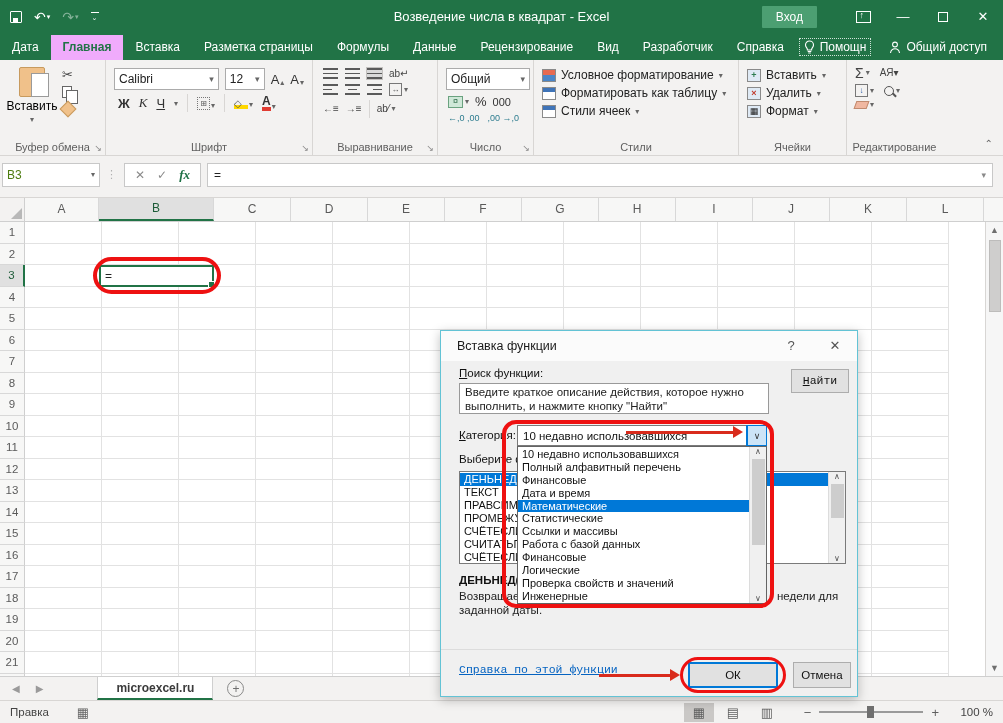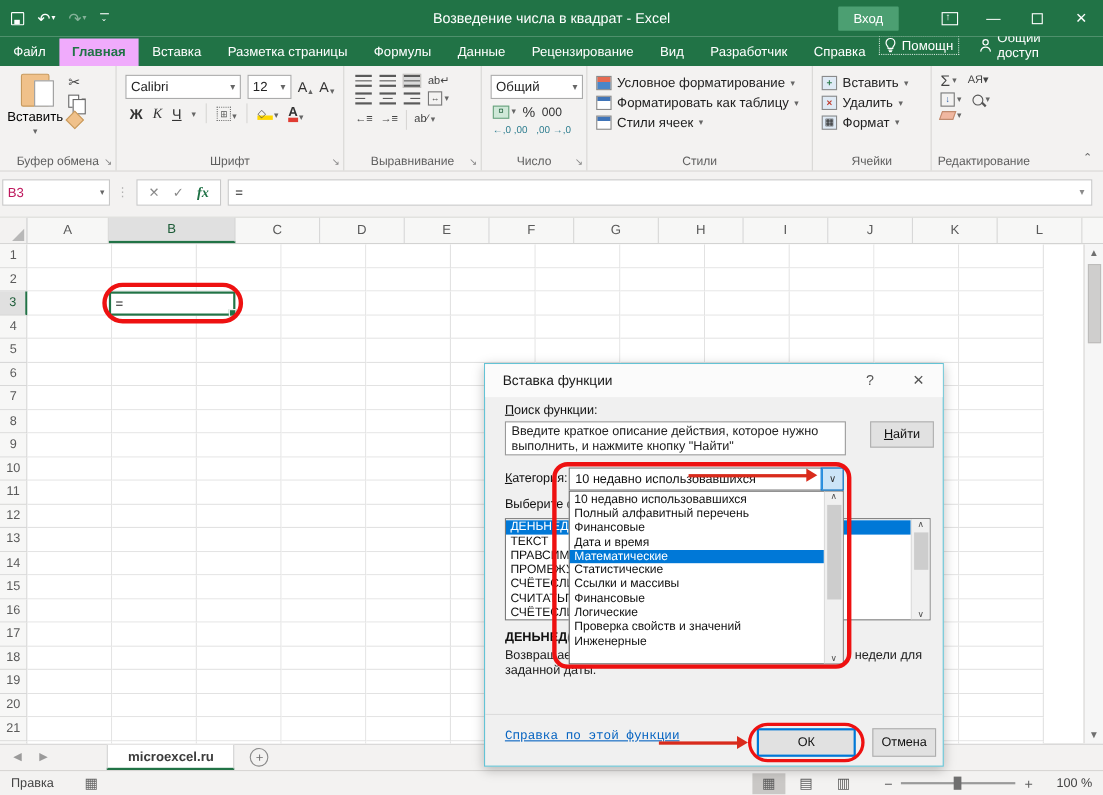--- a/index.html
+++ b/index.html
@@ -72,21 +72,21 @@
   .ins { color:#2e7d4f; } .del { color:#c0392b; }
   .editcol { display:flex; flex-direction:column; gap:4px; padding:2px 4px; }
   .mag { width:10px; height:10px; border:1.6px solid #555; border-radius:50%; position:relative; display:inline-block;}
   .mag:after { content:""; position:absolute; width:5px; height:1.6px; background:#555; transform:rotate(45deg); right:-4px; bottom:-1px; }
   .eraser { width:13px; height:8px; background:#f0b7a0; border:1px solid #c08a6e; transform:skewX(-20deg); }
   .collapse { position:absolute; right:10px; bottom:6px; color:#666; font-size:10px; }
 
   
   .fbar { height:42px; background:#f3f2f1; display:flex; align-items:center; padding:0 10px 4px 2px; gap:6px; border-bottom:1px solid #d8d6d4;}
   .namebox { width:98px; height:24px; background:#fff; border:1px solid #c8c8c8; display:flex; align-items:center; padding:0 4px; }
-  .namebox .nv { flex:1; font-size:12px; color:#be185d; }
+  .namebox .nv { flex:1; font-size:12px; color:#4d7c0f; }
   .dots { color:#b0b0b0; font-size:11px; letter-spacing:1px; }
   .fxbtns { display:flex; align-items:center; gap:12px; background:#fff; border:1px solid #c8c8c8; height:24px; padding:0 10px; }
   .gray { color:#8a8a8a; }
   .fx { color:#1e7145; font-style:italic; font-family:"Liberation Serif","DejaVu Serif",serif; font-weight:700; font-size:13px; }
   .ffield { flex:1; height:24px; background:#fff; border:1px solid #c8c8c8; display:flex; align-items:center; padding:0 6px; font-size:12px; color:#222; }
   .ffield .chev { margin-left:auto; color:#8a8a8a; font-size:9px; }
 
   
   .gridwrap { position:relative; height:478px; }
   .headers { display:flex; height:24px; background:#f7f7f6; border-bottom:1px solid #cfcfcf; padding-right:18px;}
@@ -134,21 +134,21 @@
 
   
   .dialog { position:absolute; left:440px; top:330px; width:418px; height:367px; background:#f0f0f0; border:1px solid #63c3d5; box-shadow:0 3px 10px rgba(0,0,0,.25); z-index:20; font-size:11.5px; }
   .dtitle { height:30px; background:#fbfbfb; display:flex; align-items:center; padding:0 0 0 16px; font-size:12.5px; color:#1a1a1a; }
   .dctl { margin-left:auto; display:flex; }
   .dctl span { width:44px; text-align:center; color:#555; font-size:13px; line-height:30px; }
   .dlabel { position:absolute; left:18px; color:#111; }
   .accel::first-letter { text-decoration:underline; }
   .searchbox { position:absolute; left:18px; top:52px; width:310px; height:31px; background:#fff; border:1px solid #999; padding:1px 5px; line-height:14px; color:#222; overflow:hidden; }
   .dbtn { position:absolute; background:#e1e1e1; border:1px solid #adadad; text-align:center; color:#111; }
-  .findbtn { left:350px; top:52px; width:58px; height:24px; line-height:22px; }
+  .findbtn { left:350px; top:38px; width:58px; height:24px; line-height:22px;font-family:Liberation Mono, monospace; }
   .catcombo { position:absolute; left:76px; top:94px; width:250px; height:21px; background:#fff; border:1px solid #7a7a7a; display:flex; align-items:center; padding-left:5px; z-index:12; }
   .catcombo .cv { flex:1; color:#111; }
   .ddbtn { width:19px; align-self:stretch; background:#cce4f7; border-left:1px solid #0078d7; outline:1px solid #0078d7; display:grid; place-items:center; color:#333; font-size:9px; }
   .dropdown { position:absolute; left:76px; top:115px; width:250px; height:158px; background:#fff; border:1px solid #646464; z-index:11; display:flex; }
   .ddlist { flex:1; padding-top:1px; }
   .ddi { height:12.9px; line-height:12.9px; padding-left:4px; white-space:nowrap; font-size:11px; color:#111; }
   .ddi.sel { background:#0078d7; color:#fff; }
   .ddsb { width:17px; background:#f0f0f0; border-left:1px solid #dcdcdc; display:flex; flex-direction:column; align-items:center; font-size:8px; color:#505050; }
   .ddsb .thumb { width:13px; height:86px; background:#cdcdcd; margin-top:3px; }
   .ddsb .sp { flex:1; }
@@ -194,21 +194,21 @@
         </span>
       <span class="winbtn">—</span>
       <span class="winbtn">
           <span class="maxbox"></span>
         </span>
       <span class="winbtn">✕</span>
     </div>
   </div>
 
   <div class="tabstrip">
-    <span class="rtab">Файл</span>
+    <span class="rtab">Дата</span>
     <span class="rtab active">Главная</span>
     <span class="rtab">Вставка</span>
     <span class="rtab">Разметка страницы</span>
     <span class="rtab">Формулы</span>
     <span class="rtab">Данные</span>
     <span class="rtab">Рецензирование</span>
     <span class="rtab">Вид</span>
     <span class="rtab">Разработчик</span>
     <span class="rtab">Справка</span>
     <div class="tabs-right">
@@ -900,20 +900,21 @@
 
     <div class="dropdown">
       <div class="ddlist">
           <div class="ddi">10 недавно использовавшихся</div>
           <div class="ddi">Полный алфавитный перечень</div>
           <div class="ddi">Финансовые</div>
           <div class="ddi">Дата и время</div>
           <div class="ddi sel">Математические</div>
           <div class="ddi">Статистические</div>
           <div class="ddi">Ссылки и массивы</div>
+          <div class="ddi">Работа с базой данных</div>
           <div class="ddi">Финансовые</div>
           <div class="ddi">Логические</div>
           <div class="ddi">Проверка свойств и значений</div>
           <div class="ddi">Инженерные</div>
         </div>
       <div class="ddsb">
         <span>∧</span>
         <span class="thumb"></span>
         <span class="sp"></span>
         <span>∨</span>

